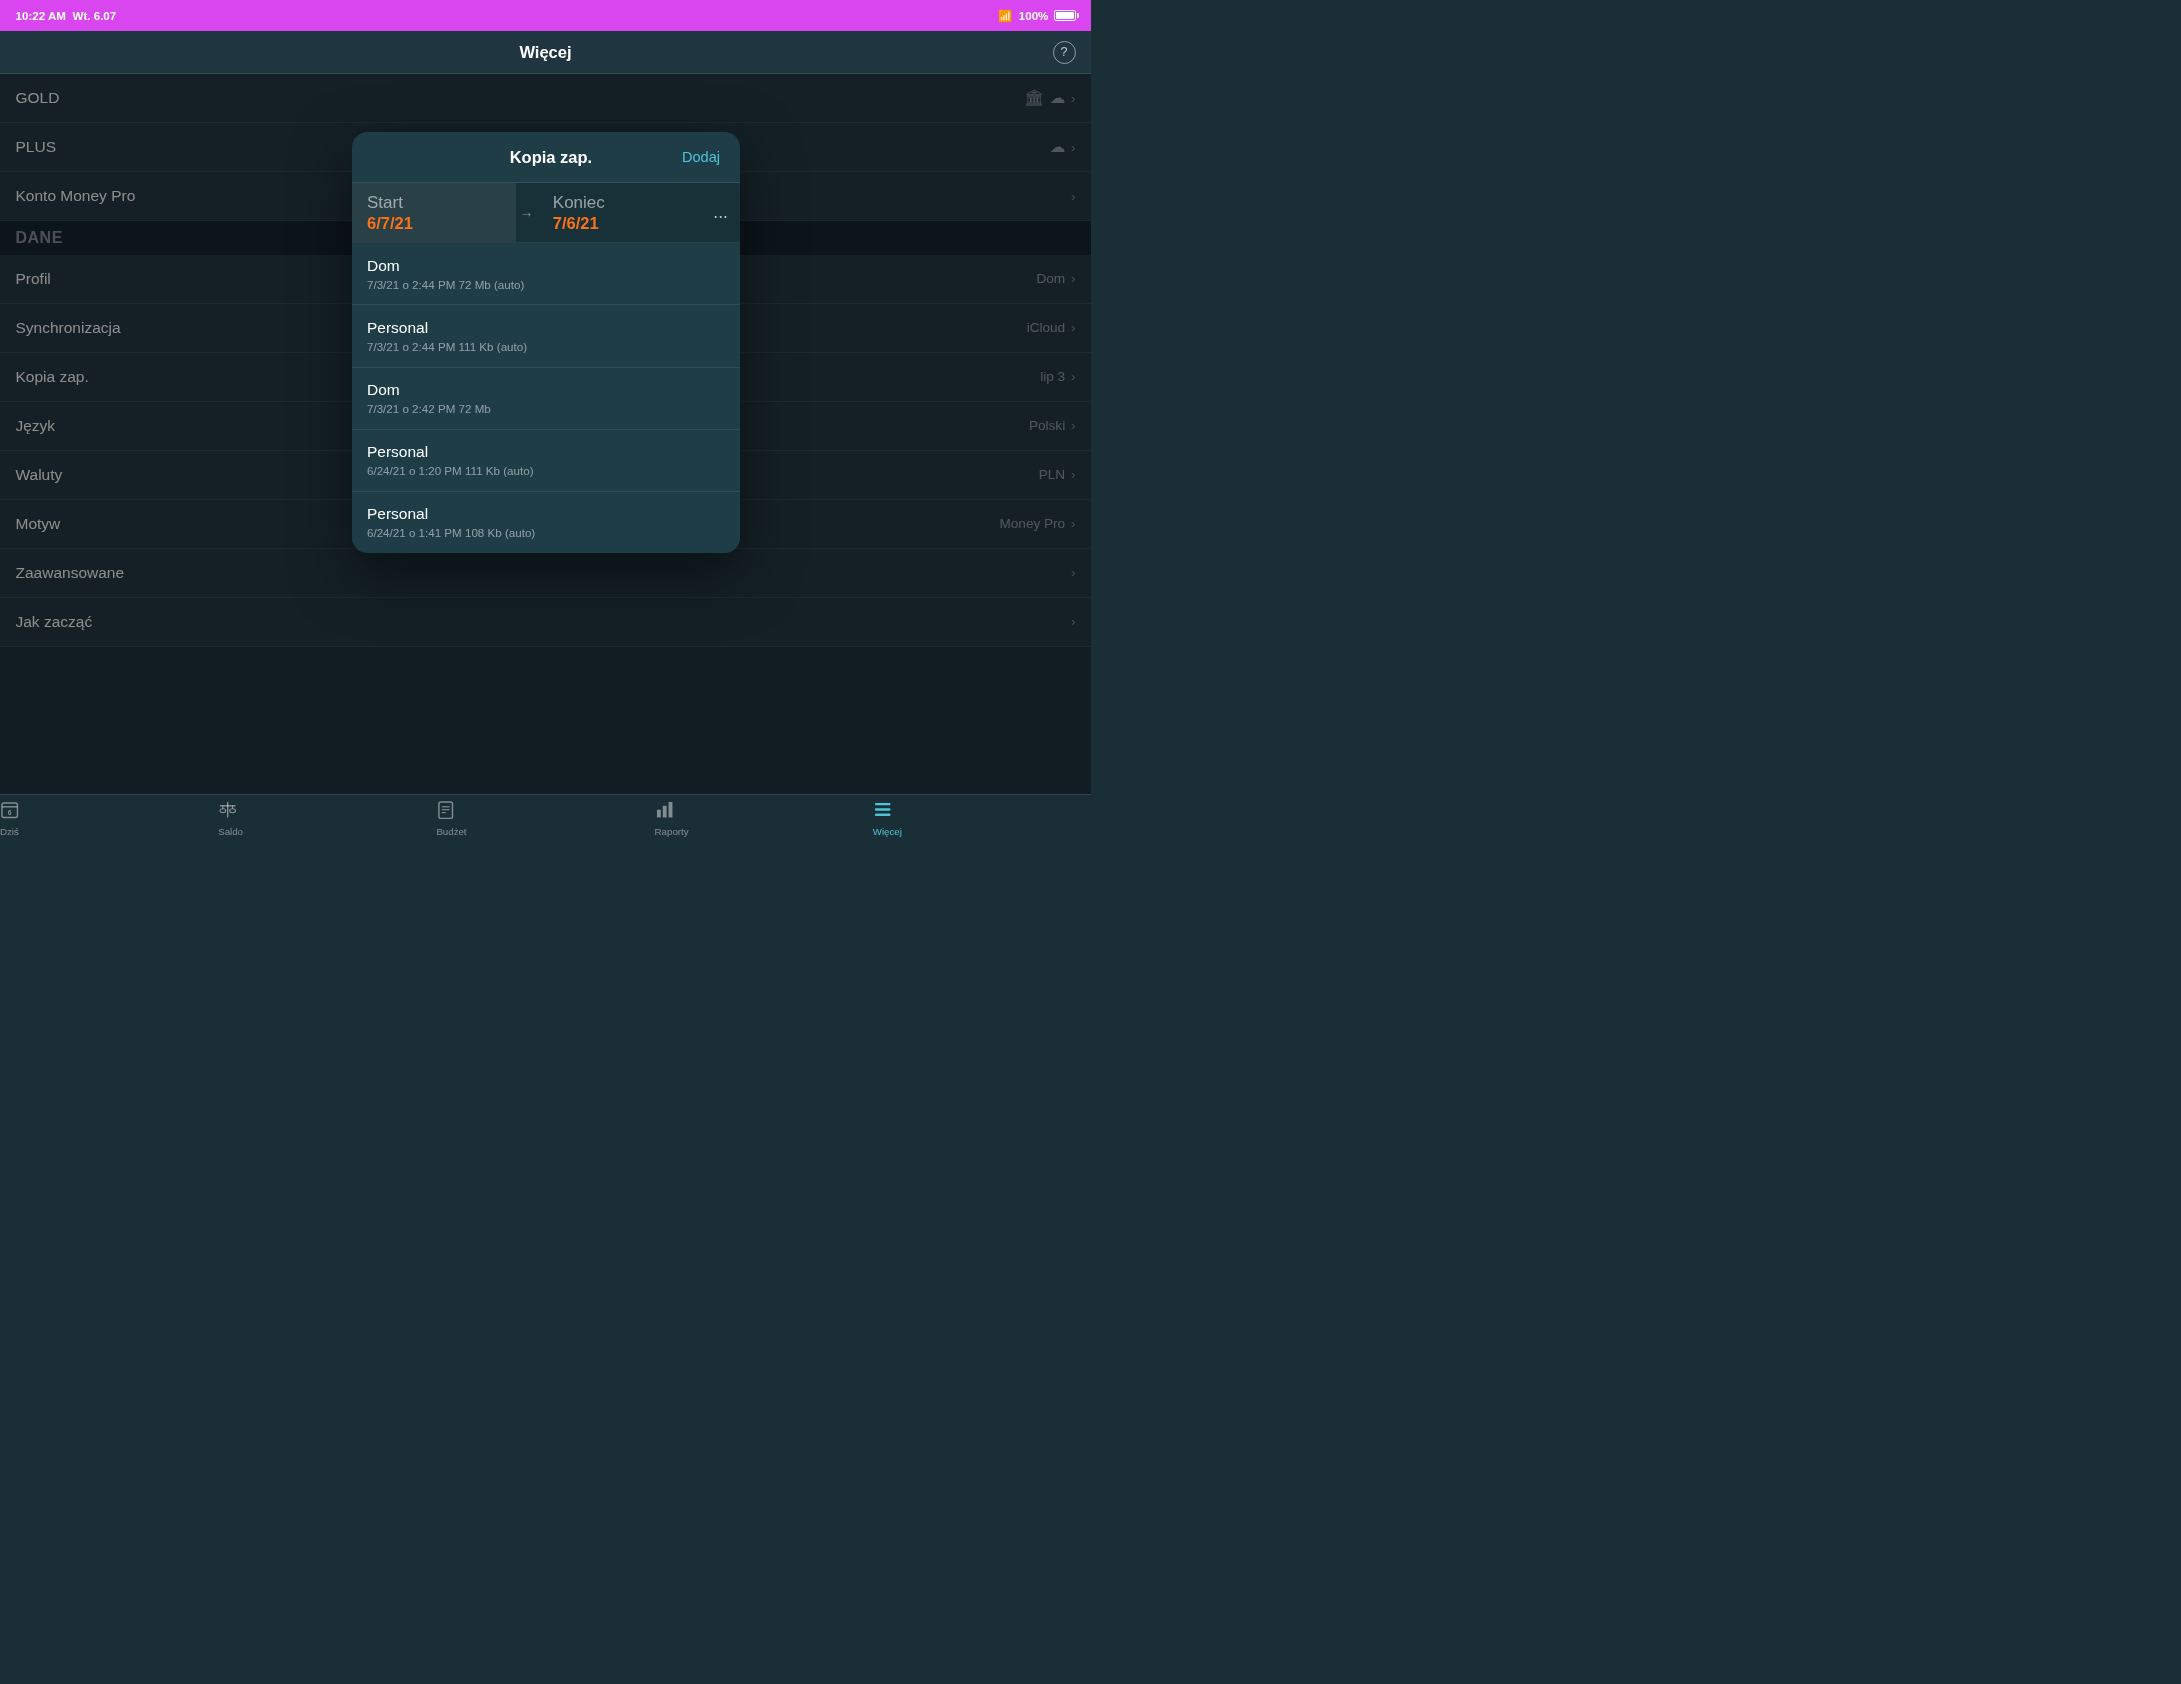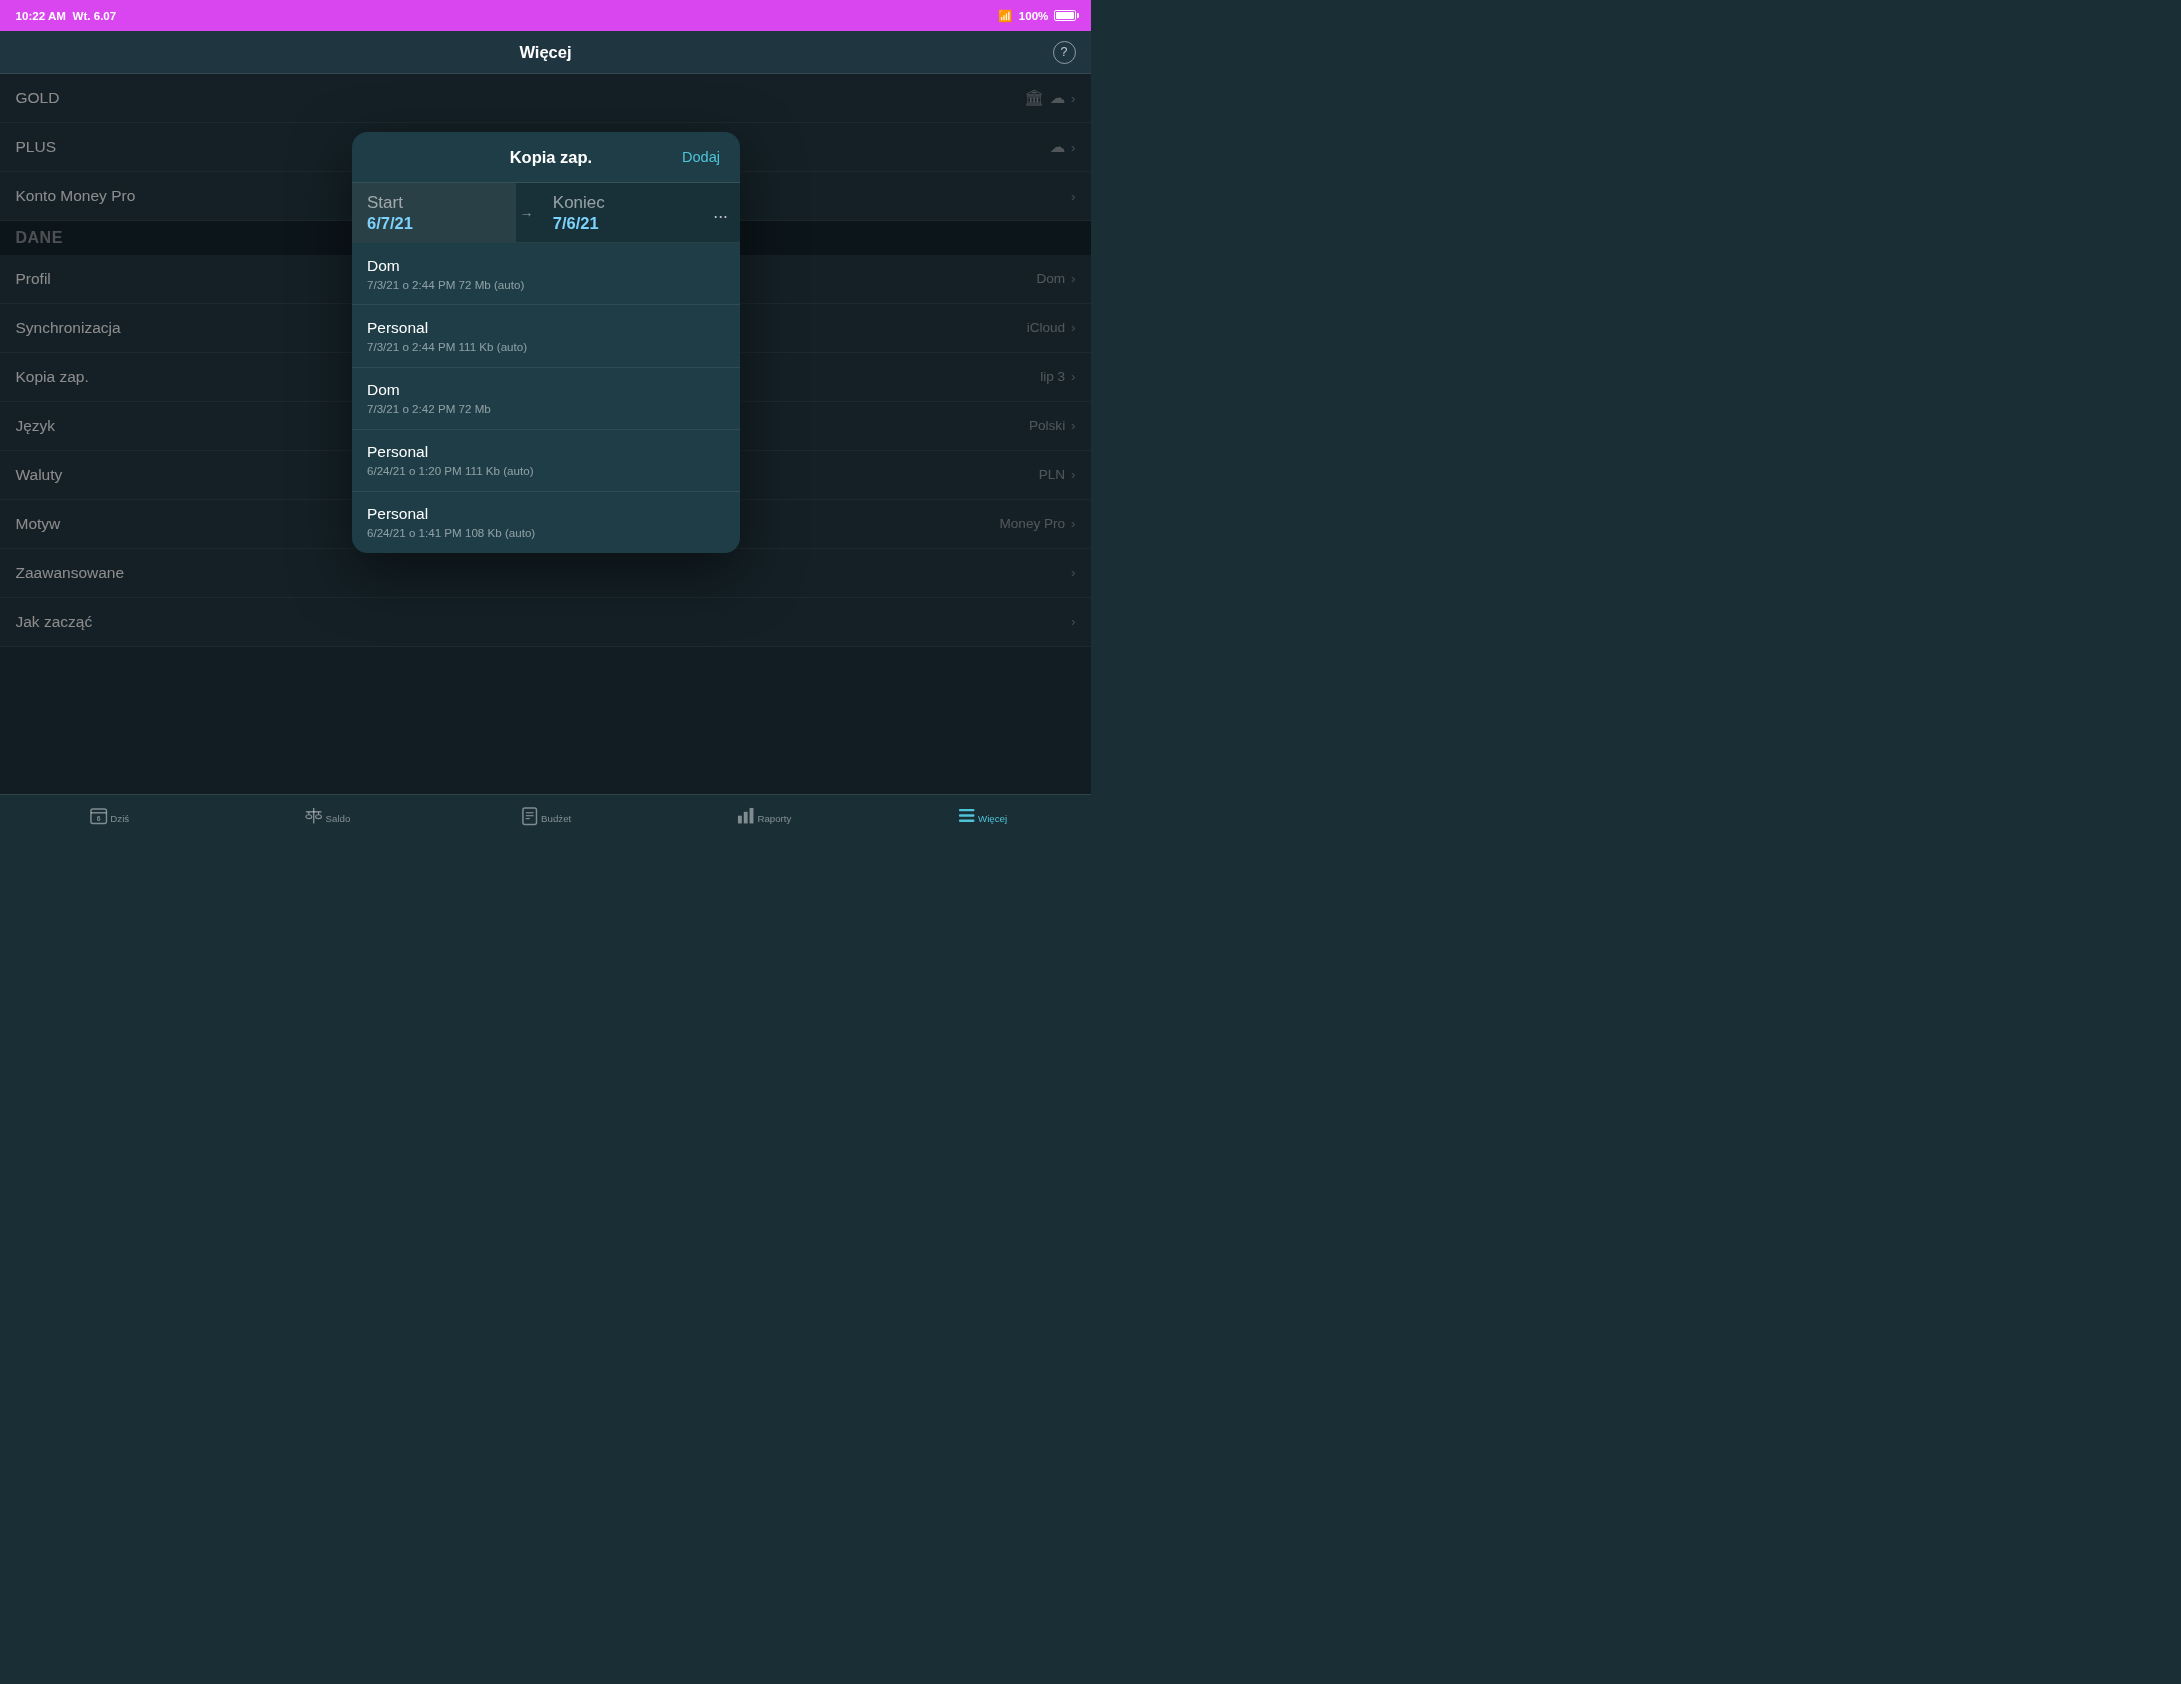--- a/index.html
+++ b/index.html
@@ -149,22 +149,22 @@
       right: 0;
       height: 48px;
       background: #1a2e35;
       border-top: 1px solid rgba(255,255,255,0.1);
       display: flex;
       align-items: stretch;
     }
     .tab-item {
       flex: 1;
       display: flex;
-      flex-direction: row;
-      align-items: center;
+      flex-direction: column;
+      align-items: flex-start;
       justify-content: center;
       gap: 1.9px;
       cursor: pointer;
       font-size: 9.7px;
       color: rgba(255,255,255,0.45);
     }
     .tab-item.active {
       color: #4fc3d8;
     }
     .tab-icon {
@@ -227,21 +227,21 @@
       padding: 9.7px 15.5px;
     }
     .period-label {
       font-size: 17px;
       color: rgba(255,255,255,0.55);
       margin-bottom: 1px;
     }
     .period-value {
       font-size: 16.5px;
       font-weight: 600;
-      color: #7dd3fc;
+      color: #f97316;
     }
     .period-arrow {
       padding: 0 3.9px;
       color: rgba(255,255,255,0.5);
       font-size: 13.6px;
     }
     .period-more {
       padding: 0 11.6px;
       font-size: 17.5px;
       color: rgba(255,255,255,0.7);

